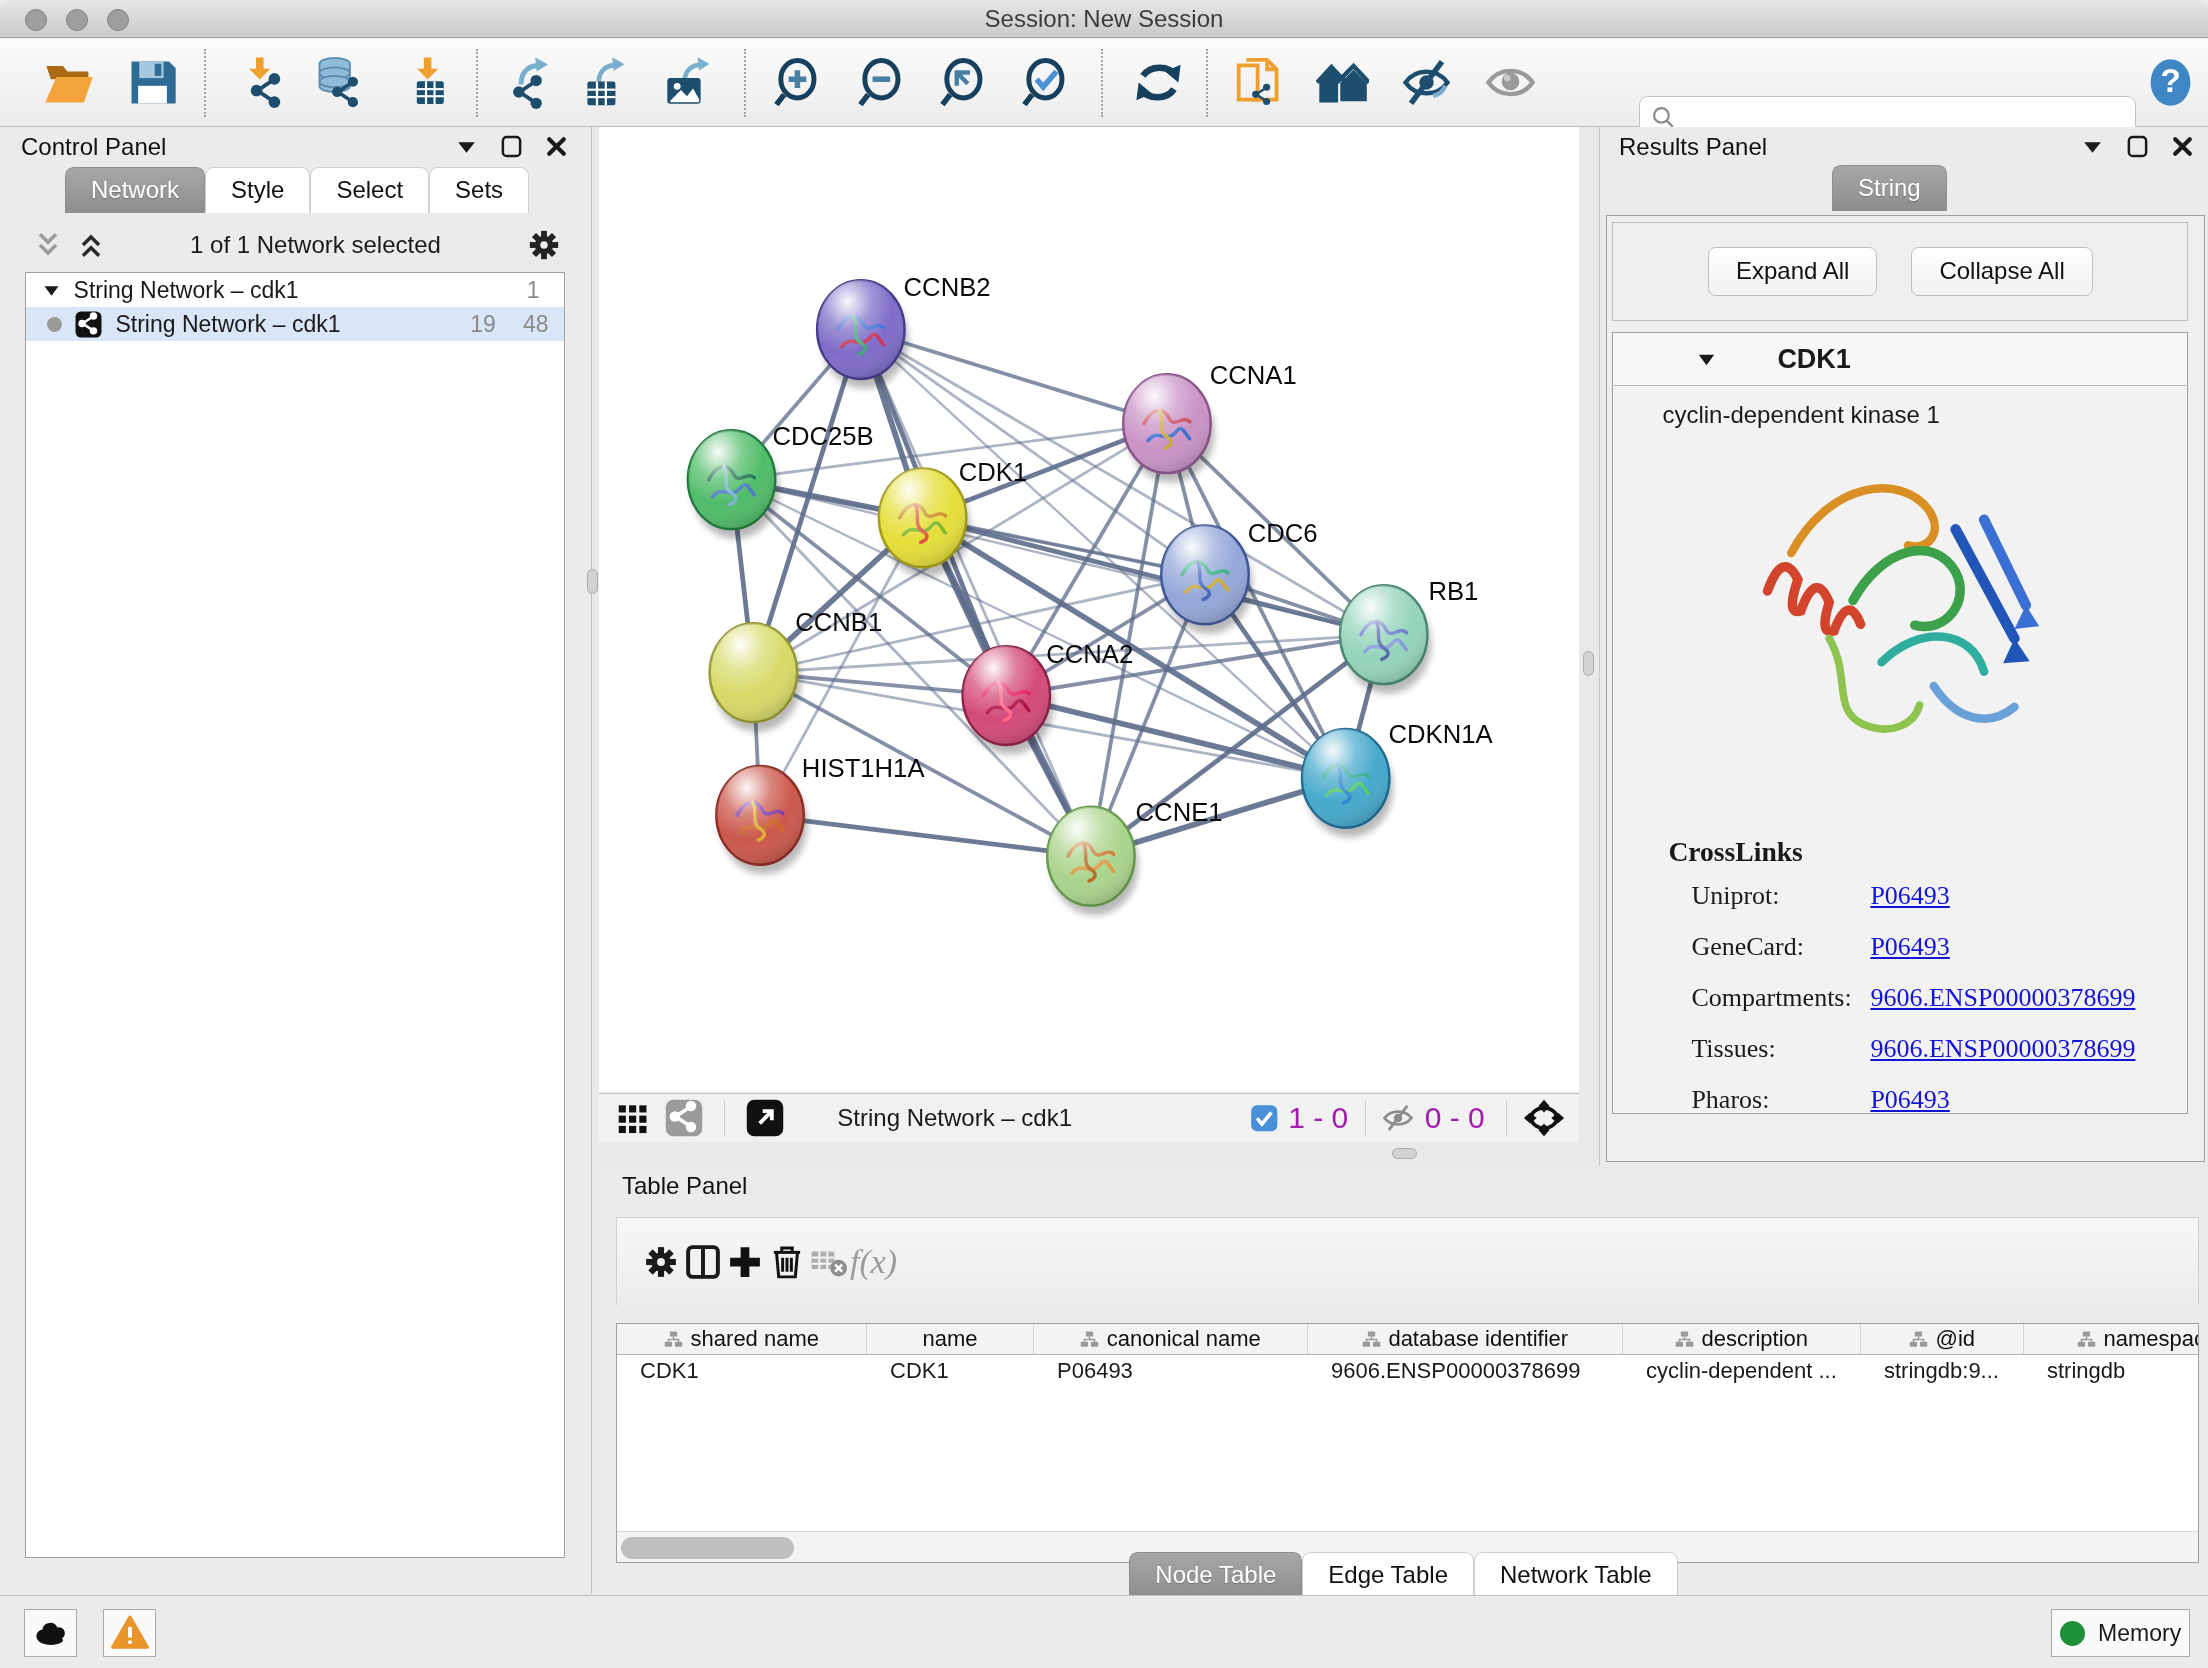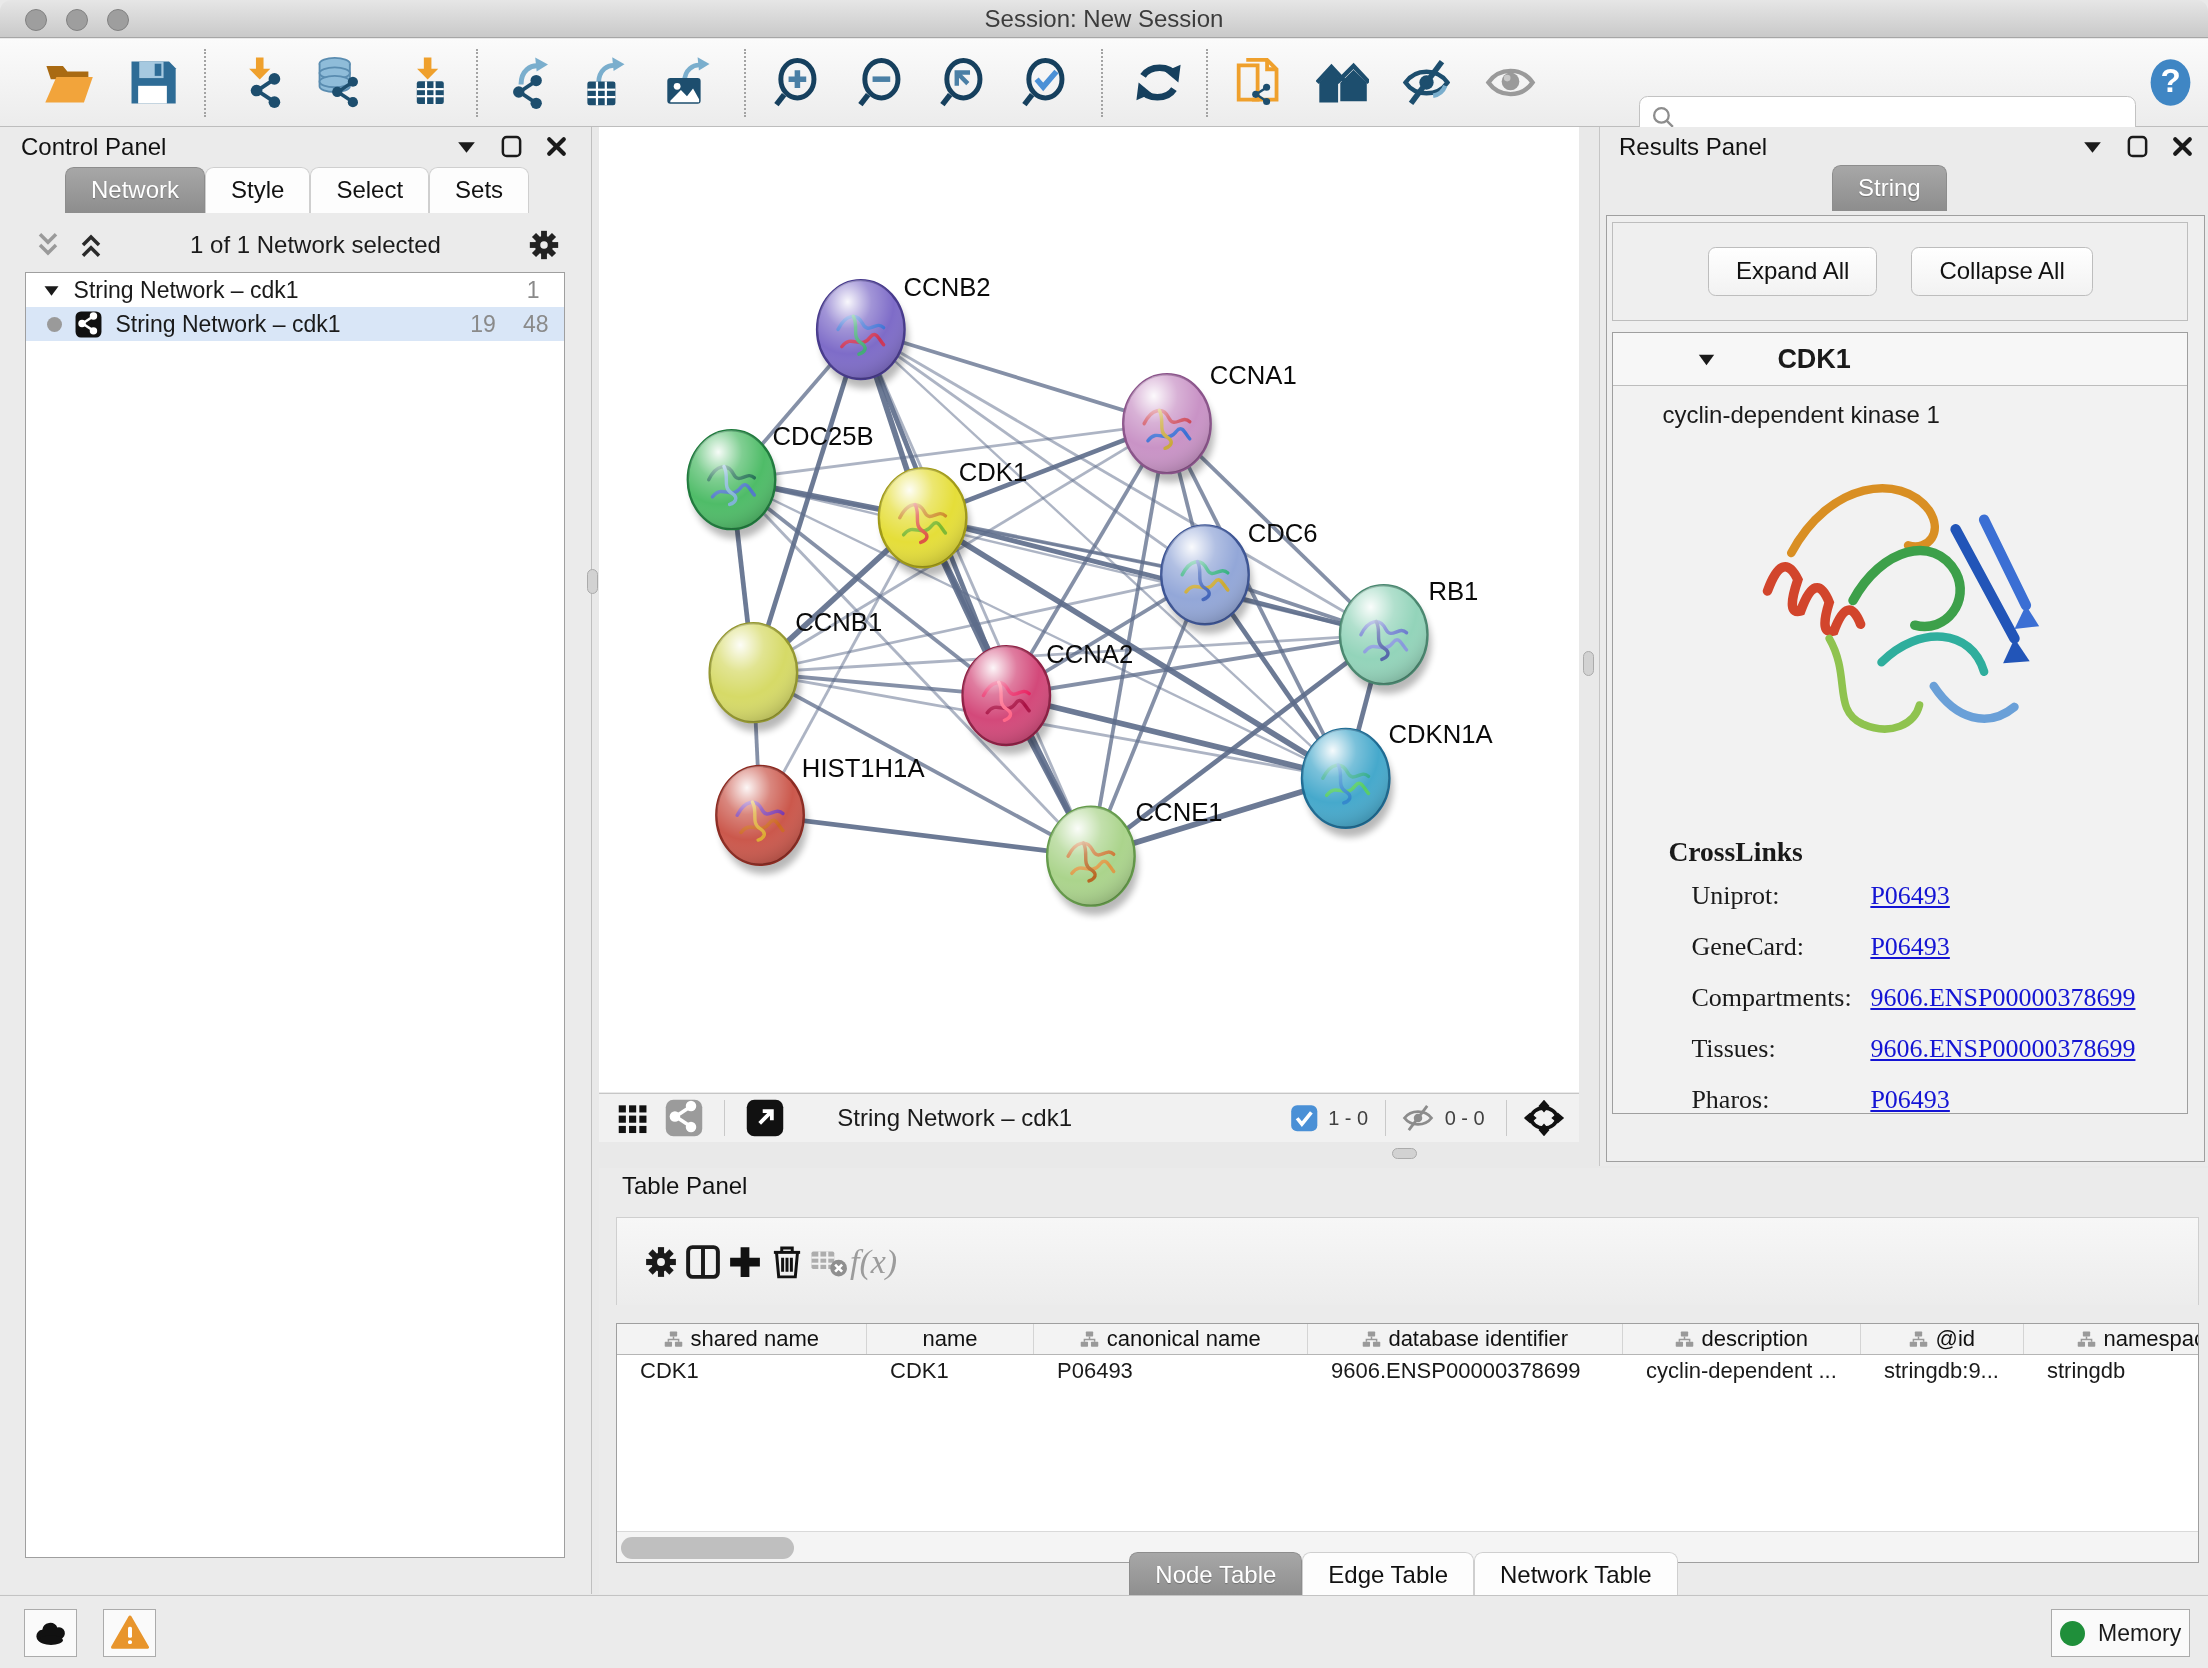--- a/index.html
+++ b/index.html
@@ -38,21 +38,21 @@
   .cp-subrow { position:absolute; left:0; top:91px; width:592px; height:53px; display:flex; align-items:center; }
   .cp-listbox { position:absolute; left:25px; top:145px; width:540px; height:1286px; background:#fff; border:1.4px solid #9f9f9f; }
   .tree-row { display:flex; align-items:center; height:34px; font-size:23px; padding:0 9.5px; }
   .tree-row.selected { background:#d9e6f7; }
   .tree-count { color:#8a8a8a; }
   
   .netcanvas { position:absolute; left:599px; top:127px; width:980px; height:965px; background:#fff; }
   .netbar { position:absolute; left:599px; top:1093px; width:980px; height:49px; background:#f1f1f1;
     border-top:1px solid #c6c6c6; display:flex; align-items:center; }
   .netbar .nsep { width:0; height:36px; border-left:1.4px solid #c9c9c9; }
-  .graytxt { color:#404040; font-size:20px; }
+  .graytxt { color:#a21caf; font-size:30px; }
   
   .rpanel { position:absolute; left:1599px; top:127px; width:610px; height:1039px; background:#ebebeb; border-left:1px solid #c6c6c6; }
   .rbox-outer { position:absolute; left:5.7px; top:88px; width:599px; height:947px; border:1.4px solid #9f9f9f; background:#efefef; }
   .rbtn { background:linear-gradient(#ffffff,#f2f2f2); border:1.4px solid #bdbdbd; border-radius:7.6px;
     font-size:24px; padding:9.5px 27px; color:#111; }
   .rcontent { position:absolute; left:5.7px; top:116px; width:576px; height:782px; border:1.4px solid #9f9f9f; background:#f2f2f2; }
   .rsect-head { height:53px; border-bottom:1.4px solid #bdbdbd; background:#f7f7f7; display:flex; align-items:center; }
   .serif { font-family:"Liberation Serif","DejaVu Serif",serif; }
   .xlink { color:#1414d4; text-decoration:underline; font-family:inherit; }
   .xl-row { display:flex; font-size:26px; margin-bottom:21px; }

